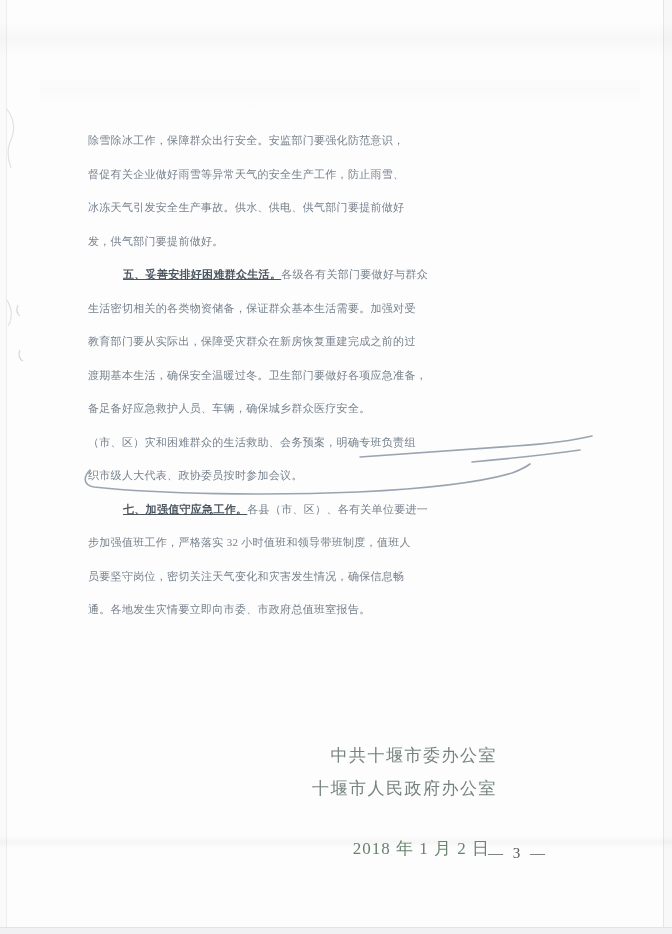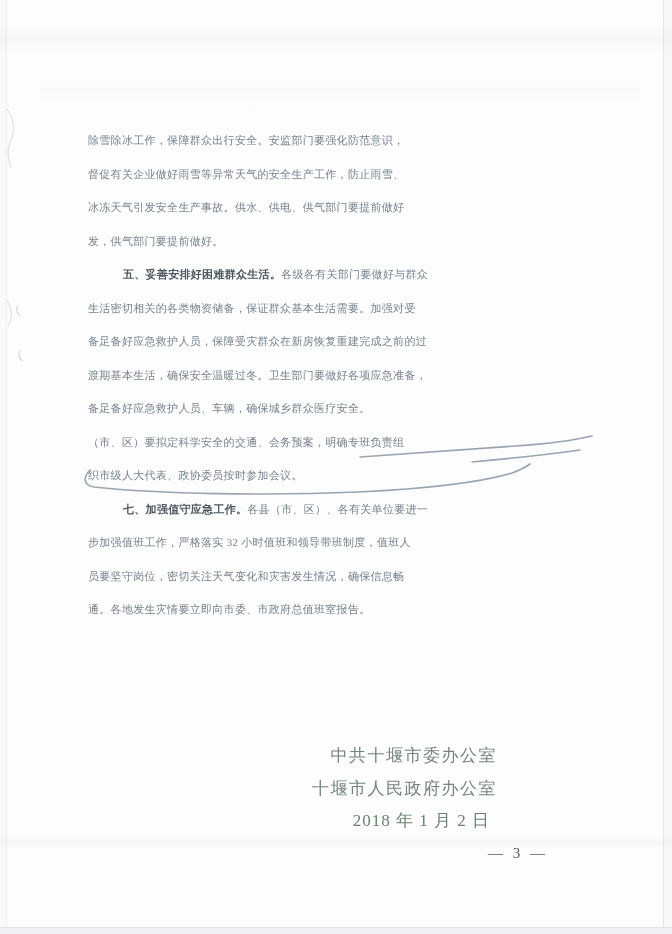--- a/index.html
+++ b/index.html
@@ -52,34 +52,36 @@
     color: var(--ink, #76818d);
     letter-spacing: 0.3px;
   }
   .line { height: 33.5px; white-space: nowrap; }
   .indent { display: inline-block; width: 35px; }
   .lead {
     font-family: "Liberation Sans", sans-serif;
     font-weight: 700;
     font-style: normal;
     color: var(--heading-ink, #4c5660);
+    text-decoration: underline;
   }
   .signature {
     position: absolute; right: 175px; top: 740px;
     text-align: right;
     font-size: 17px; line-height: 32.5px;
     color: var(--sig-ink, #75837e);
     letter-spacing: 1.5px;
     white-space: nowrap;
     font-family: Liberation Serif, serif;
   }
   .sig-date {
     color: var(--date-ink, #69836f);
     letter-spacing: 1px;
     padding-right: 7px;
+    margin-top: 28px;
   }
   .page-number {
     position: absolute; left: 488px; top: 845px;
     font-size: 15px; color: var(--pageno-ink, #53585c);
     letter-spacing: 3px; white-space: nowrap;
   }
   .underline-svg {
     position: absolute; left: 0; top: 0; pointer-events: none;
   }
   .underline-svg path {
@@ -131,34 +133,34 @@
       <div class="line">
         <span class="indent"></span><b class="lead">五、妥善安排好困难群众生活。</b><span>各级各有关部门要做好与群众</span>
       </div>
 
       <div class="line">
         <b class="lead"></b><span>生活密切相关的各类物资储备，保证群众基本生活需要。加强对受</span>
       </div>
 
 
       <div class="line">
-        <b class="lead"></b><span>备足备好应急救护人员，保障受灾群众在新房恢复重建完成之前的过</span>
+        <b class="lead"></b><span>教育部门要从实际出，保障受灾群众在新房恢复重建完成之前的过</span>
       </div>
 
       <div class="line">
         <b class="lead"></b><span>渡期基本生活，确保安全温暖过冬。卫生部门要做好各项应急准备，</span>
       </div>
 
       <div class="line">
         <b class="lead"></b><span>备足备好应急救护人员、车辆，确保城乡群众医疗安全。</span>
       </div>
 
 
       <div class="line">
-        <b class="lead"></b><span>（市、区）要拟定科学安全的交通、会务预案，明确专班负责组</span>
+        <b class="lead"></b><span>（市、区）灾和困难群众的生活救助、会务预案，明确专班负责组</span>
       </div>
 
       <div class="line">
         <b class="lead"></b><span>织市级人大代表、政协委员按时参加会议。</span>
       </div>
 
       <div class="line">
         <span class="indent"></span><b class="lead">七、加强值守应急工作。</b><span>各县（市、区）、各有关单位要进一</span>
       </div>
 

